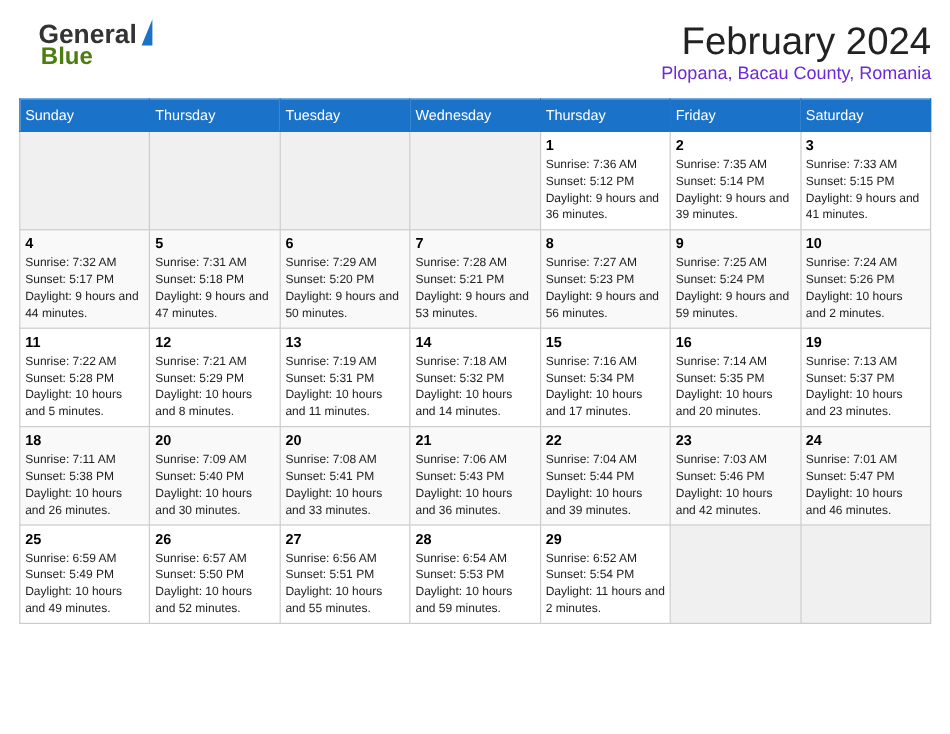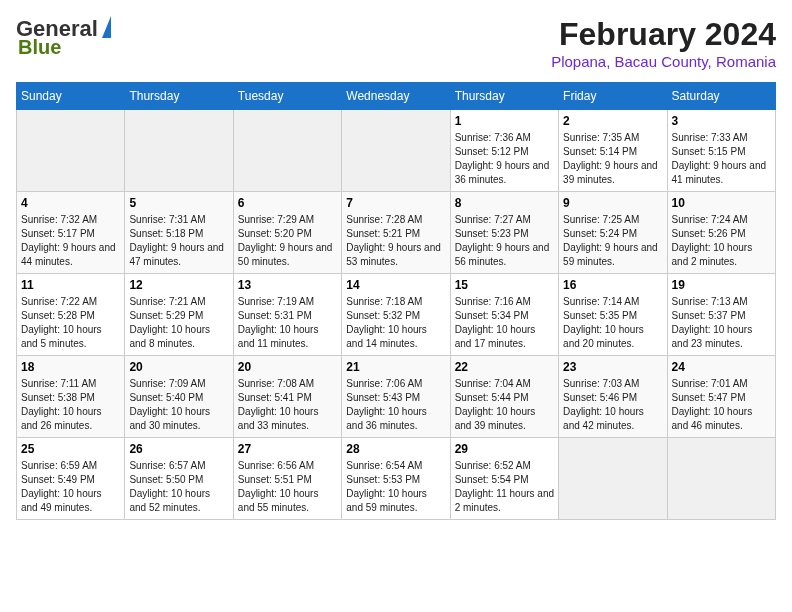--- a/index.html
+++ b/index.html
@@ -8,37 +8,38 @@
       background: #fff;
       width: 792px;
       min-height: 612px;
       padding: 16px;
     }
     .header {
       display: flex;
       justify-content: space-between;
       align-items: flex-start;
       margin-bottom: 12px;
+      margin-left: 16px;
     }
     .logo {
       display: flex;
       flex-direction: column;
       align-items: flex-start;
     }
     .logo-wrapper {
       display: flex;
       align-items: center;
       gap: 2px;
     }
     .title-block {
       text-align: right;
     }
     .title-block h1 {
       font-size: 32px;
-      font-weight: bold;
+      font-weight: normal;
       color: #222;
     }
     .title-block h2 {
       font-size: 15px;
       font-weight: normal;
       color: #6d28d9;
     }
     table {
       width: 100%;
       border-collapse: collapse;

